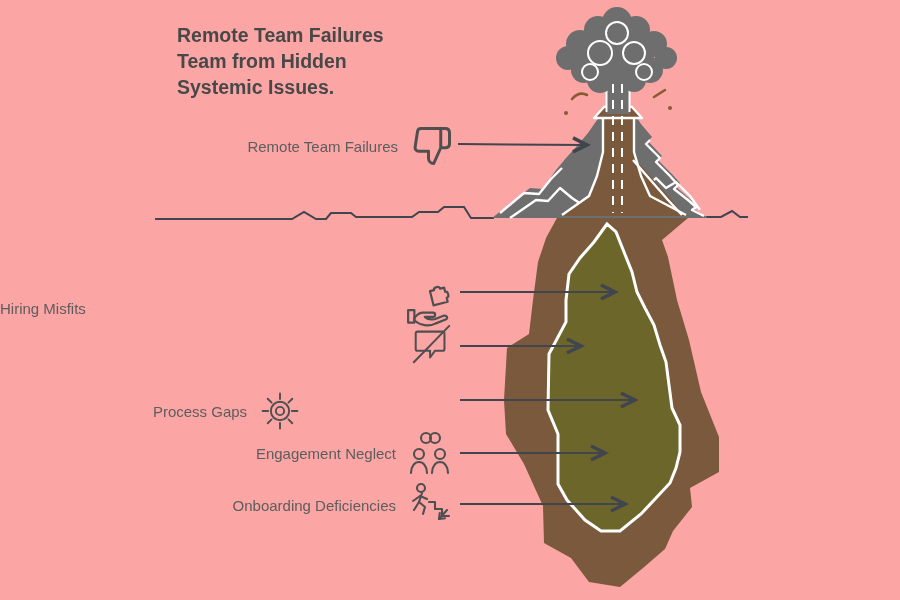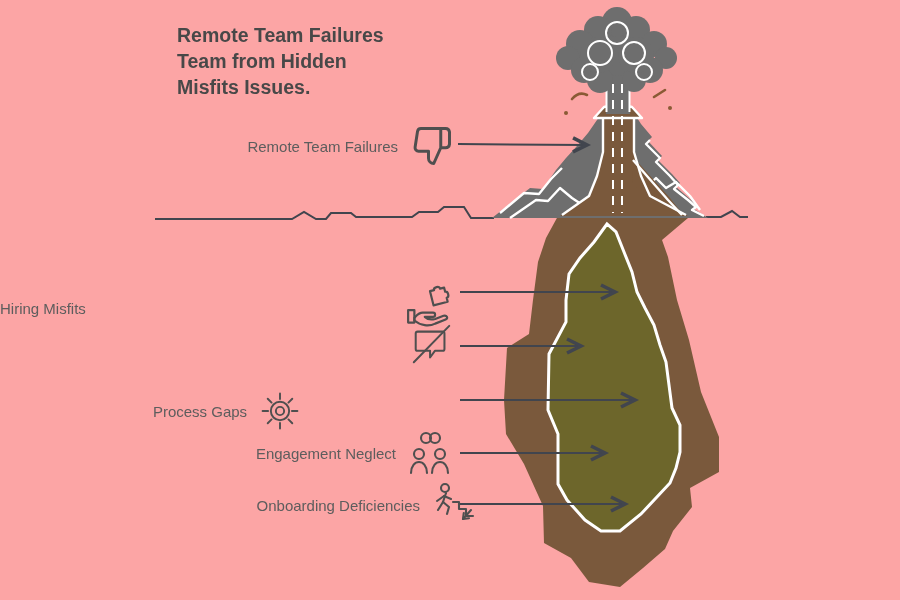--- a/index.html
+++ b/index.html
@@ -130,21 +130,21 @@
       <line x1="460" y1="346" x2="580" y2="346" class="s-dark" marker-end="url(#ah)"></line>
       <line x1="460" y1="400" x2="634" y2="400" class="s-dark" marker-end="url(#ah)"></line>
       <line x1="460" y1="453" x2="604" y2="453" class="s-dark" marker-end="url(#ah)"></line>
       <line x1="460" y1="504" x2="624" y2="504" class="s-dark" marker-end="url(#ah)"></line>
     </g>
   </svg>
 
   <div class="title">
     <div>Remote Team Failures</div>
     <div>Team from Hidden</div>
-    <div>Misfits Issues.</div>
+    <div>Systemic Issues.</div>
   </div>
 
   <div class="row" style="top:122px;">
     <span class="label">Remote Team Failures</span>
     <svg class="icon" width="46" height="42" viewBox="0 0 24 24" style="stroke-width:0">
       <path style="stroke-width:1.7" d="M10 15v4a3 3 0 0 0 3 3l4-9V2H5.72a2 2 0 0 0-2 1.7l-1.38 9a2 2 0 0 0 2 2.3zm7-13h2.67A2.31 2.31 0 0 1 22 4v7a2.31 2.31 0 0 1-2.33 2H17"></path>
     </svg>
   </div>
 
   <div class="row" style="top:284px;justify-content:space-between;">
@@ -186,21 +186,21 @@
     <svg class="icon" width="48" height="48" viewBox="0 0 48 48">
       <circle cx="19" cy="9" r="5"></circle>
       <circle cx="28" cy="9" r="5"></circle>
       <circle cx="12" cy="25" r="5"></circle>
       <path d="M4,44 c0,-7 4,-11 8,-11 s8,4 8,11"></path>
       <circle cx="33" cy="25" r="5"></circle>
       <path d="M25,44 c0,-7 4,-11 8,-11 s8,4 8,11"></path>
     </svg>
   </div>
 
-  <div class="row" style="top:481px;margin-left:24px;">
+  <div class="row" style="top:481px;">
     <span class="label">Onboarding Deficiencies</span>
     <svg class="icon" width="48" height="48" viewBox="0 0 48 48">
       <circle cx="14" cy="7" r="4"></circle>
       <path d="M15,12 L12,21"></path>
       <path d="M13,15 L6,20"></path>
       <path d="M13,15 L20,18"></path>
       <path d="M12,21 L7,29"></path>
       <path d="M12,21 L18,26 L16,33"></path>
       <polyline points="22,21 28,21 28,28 35,28 35,35 42,35"></polyline>
       <path d="M40,29 L32,38"></path>

